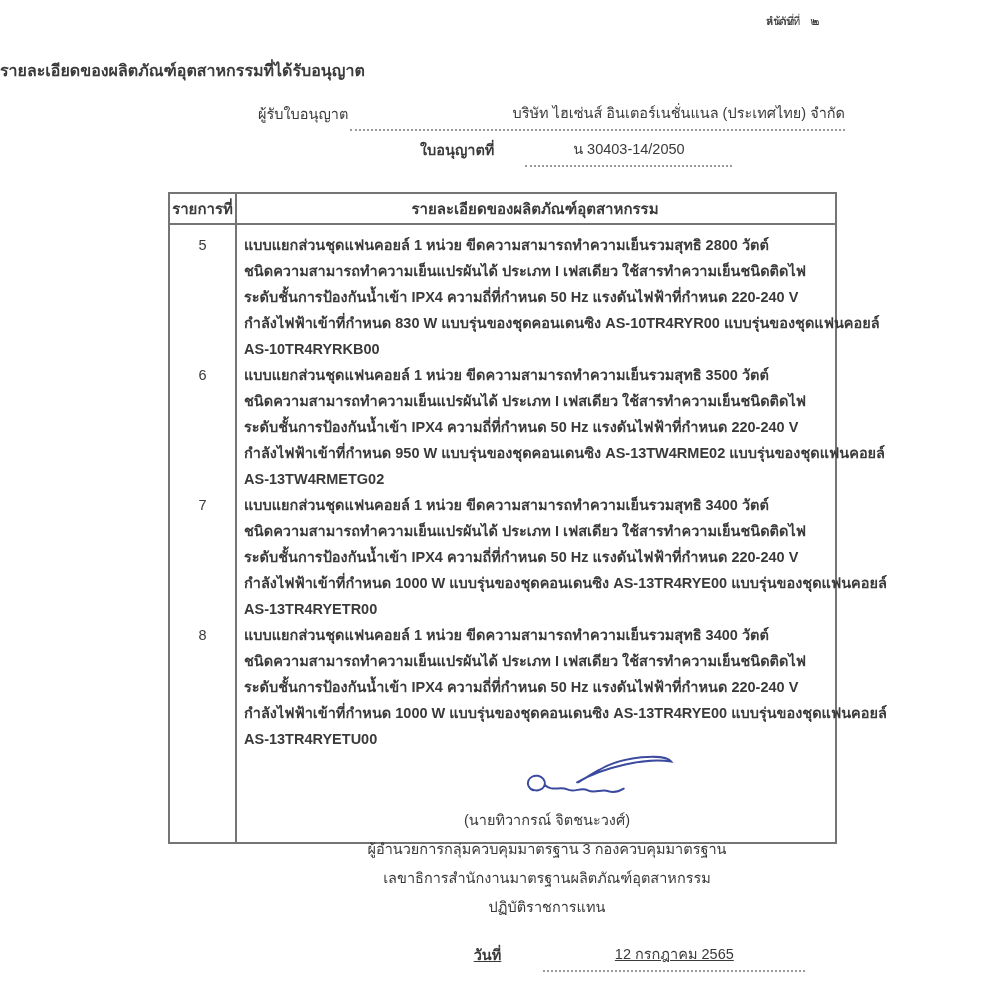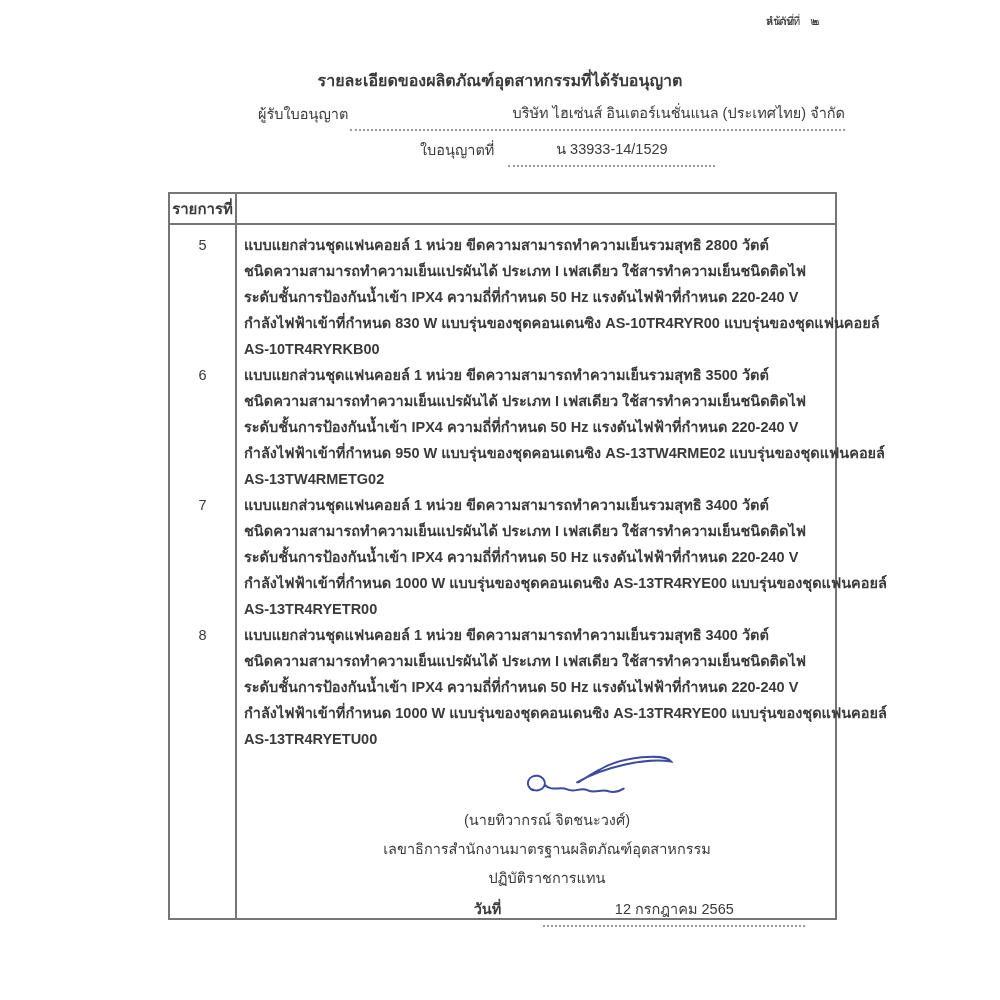--- a/index.html
+++ b/index.html
@@ -14,45 +14,45 @@
 
   
   .corner { position:absolute; top:12px; left:766px; font-size:11px; }
   .corner .row { display:flex; margin-bottom:3px; }
   .corner .lbl { }
   .corner .val { margin-left:10px; }
   .corner .row.page .val { margin-left:18px; }
 
   
   .doc-title {
-    position:absolute; top:68px; left:0; width:1000px;
-    text-align:center; font-weight:bold; font-size:16px;
+    position:absolute; top:58px; left:0; width:1000px;
+    text-align:left; font-weight:bold; font-size:16px;
   }
   .licensee-row {
     position:absolute; top:101px; left:258px; right:155px;
     display:flex; align-items:flex-end;
   }
   .licensee-row .lbl { font-weight:normal; width:92px; flex:none; padding-bottom:6px; }
   .licensee-row .val {
     flex:1; text-align:right; padding-bottom:5px;
     border-bottom:2px dotted #9a9a9a;
   }
   .license-no-row {
     position:absolute; top:137px; left:420px;
     display:flex; align-items:flex-end;
   }
-  .license-no-row .lbl { font-weight:normal; padding-bottom:6px; margin-right:14px; }
+  .license-no-row .lbl { font-weight:bold; padding-bottom:6px; margin-right:31px; }
   .license-no-row .val {
     width:207px; text-align:center; padding-bottom:5px;
     border-bottom:2px dotted #9a9a9a;
   }
 
   
   .detail-table {
-    position:absolute; left:168px; top:192px; width:669px; height:728px;
+    position:absolute; left:168px; top:192px; width:669px; height:652px;
     border:2px solid #757575;
   }
   .col-sep {
     position:absolute; left:65px; top:0; bottom:0; width:2px; background:#757575;
   }
   .thead {
     display:grid; grid-template-columns:65px 1fr;
     border-bottom:2px solid #757575; height:31px;
   }
   .thead > div {
@@ -64,22 +64,22 @@
   .item .num { text-align:center; line-height:26px; }
   .item .detail { padding:0 10px 0 9px;font-weight:bold; }
   .item .detail .line { line-height:26px; white-space:nowrap; }
 
   
   .sig-block { margin-left:65px; padding-left:24px; text-align:center; }
   .sig-image { position:relative; left:48px; margin-top:-2px; height:52px; }
   .sig-name { line-height:22px; margin-top:4px; }
   .sig-line { line-height:22px; margin-top:7px; }
   .date-row {
-    display:flex; align-items:flex-start; justify-content:center;
-    margin-left:185px; margin-top:8px;
+    display:flex; align-items:center; justify-content:center;
+    margin-left:185px; margin-top:24px;text-decoration:underline;
   }
   .date-row .lbl { font-weight:bold; padding-bottom:6px; margin-right:42px; }
   .date-row .val {
     width:262px; text-align:center; padding-bottom:5px;
     border-bottom:2px dotted #9a9a9a;
   }
 </style>
 </head>
 <body>
 
@@ -98,28 +98,29 @@
 
   <div class="doc-title">รายละเอียดของผลิตภัณฑ์อุตสาหกรรมที่ได้รับอนุญาต</div>
 
   <div class="licensee-row">
     <span class="lbl">ผู้รับใบอนุญาต</span>
     <span class="val">บริษัท ไฮเซ่นส์ อินเตอร์เนชั่นแนล (ประเทศไทย) จำกัด</span>
   </div>
 
   <div class="license-no-row">
     <span class="lbl">ใบอนุญาตที่</span>
-    <span class="val">น 33933-14/1529</span>
+    <span class="val">น 30403-14/2050</span>
   </div>
 
   <div class="detail-table">
     <div class="col-sep"></div>
 
     <div class="thead">
       <div>รายการที่</div>
+      <div>รายละเอียดของผลิตภัณฑ์อุตสาหกรรม</div>
     </div>
 
     <div class="tbody">
 
       <div class="item">
         <div class="num">5</div>
         <div class="detail">
           <div class="line">แบบแยกส่วนชุดแฟนคอยล์ 1 หน่วย ขีดความสามารถทำความเย็นรวมสุทธิ 2800 วัตต์</div>
           <div class="line">ชนิดความสามารถทำความเย็นแปรผันได้ ประเภท I เฟสเดียว ใช้สารทำความเย็นชนิดติดไฟ</div>
           <div class="line">ระดับชั้นการป้องกันน้ำเข้า IPX4 ความถี่ที่กำหนด 50 Hz แรงดันไฟฟ้าที่กำหนด 220-240 V</div>
@@ -162,20 +163,21 @@
       </div>
 
       <div class="sig-block">
         <svg class="sig-image" viewBox="0 0 185 58" width="185" height="52">
           <g fill="none" stroke="#3b4a9e" stroke-width="2.2" stroke-linecap="round">
             <path d="M 72 36 C 102 19, 150 8, 177 13 C 170 3, 122 7, 97 22 C 88 27, 80 32, 73 36"></path>
             <path d="M 23 45 a 9.5 8.5 0 1 1 13 -7 a 9.5 8.5 0 0 1 -14 6 m 14 -5 c 8 8, 17 1, 25 5 c 8 4, 15 -3, 23 1 c 8 4, 15 -2, 23 1 c 6 2, 12 0, 17 -3"></path>
           </g>
         </svg>
         <div class="sig-name">(นายทิวากรณ์ จิตชนะวงศ์)</div>
+        <div class="sig-line">ผู้อำนวยการกลุ่มควบคุมมาตรฐาน 3 กองควบคุมมาตรฐาน</div>
         <div class="sig-line">เลขาธิการสำนักงานมาตรฐานผลิตภัณฑ์อุตสาหกรรม</div>
         <div class="sig-line">ปฏิบัติราชการแทน</div>
         <div class="date-row">
           <span class="lbl">วันที่</span>
           <span class="val">12 กรกฎาคม 2565</span>
         </div>
       </div>
 
     </div>
   </div>

